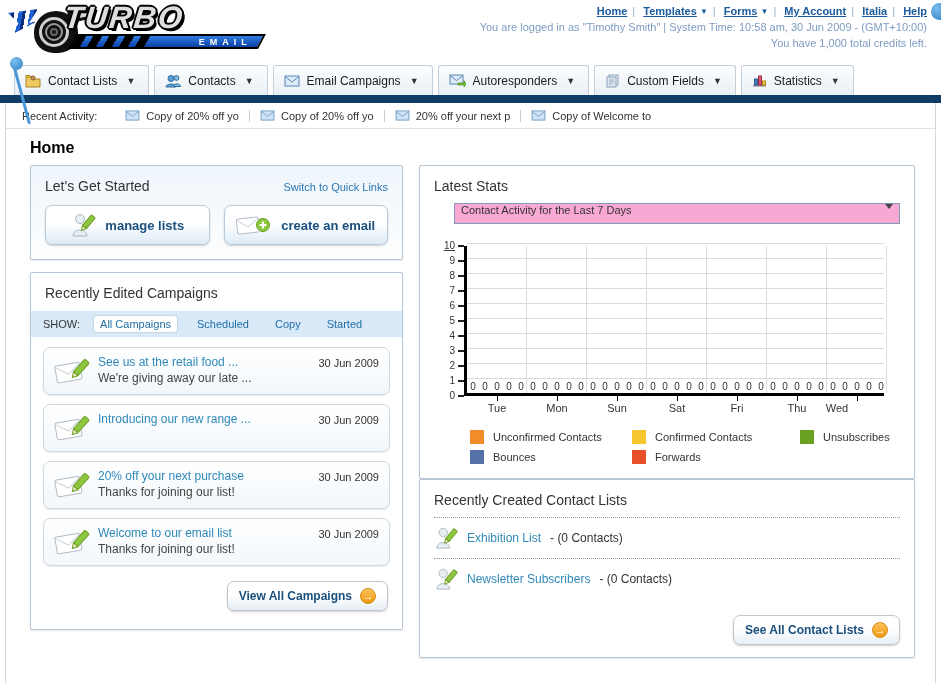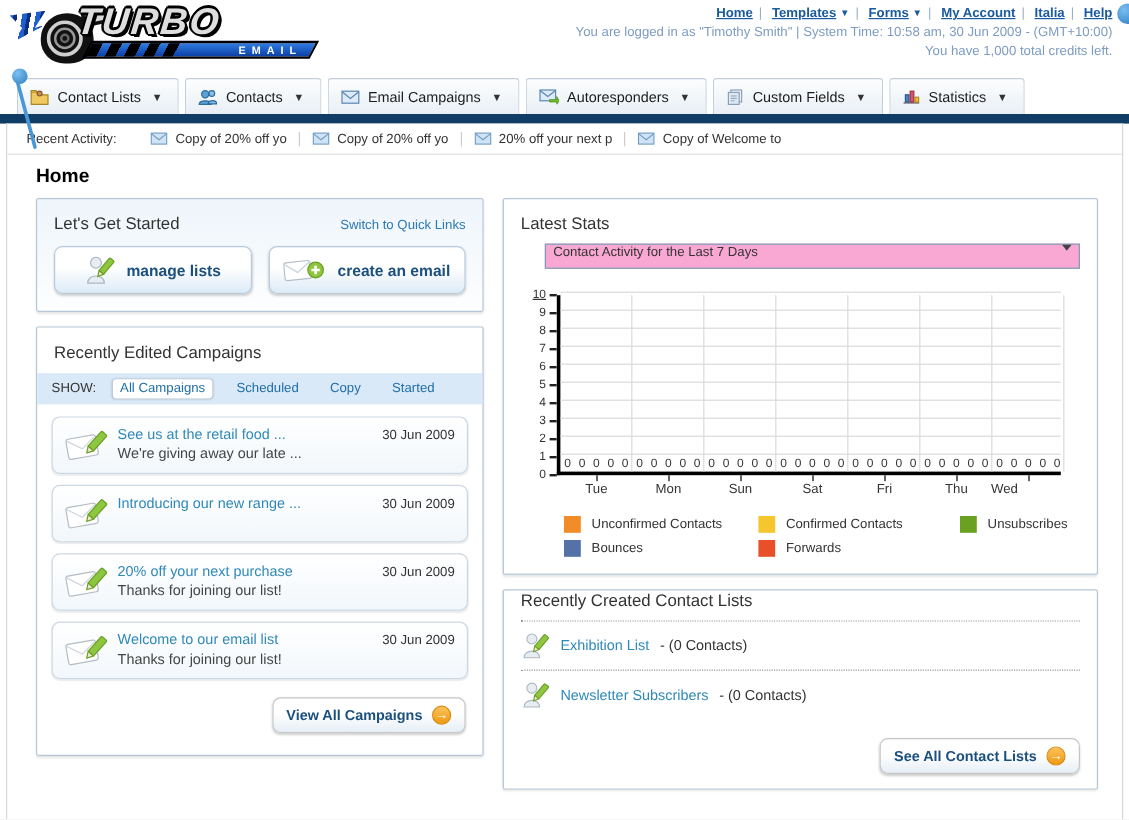--- a/index.html
+++ b/index.html
@@ -106,21 +106,21 @@
   .zero { position:absolute; bottom:1px; width:8px; text-align:center; font-size:10px; color:#333; }
   .xlabels { position:relative; margin-left:33px; width:420px; height:20px; }
   .xtick { position:absolute; top:0; width:1px; height:5px; background:#000; }
   .xlab { position:absolute; top:6px; text-align:center; font-size:11px; color:#333; }
   .legend { display:grid; grid-template-columns:162px 168px auto; row-gap:6px; margin:14px 0 4px 36px; }
   .lgitem { display:flex; align-items:center; gap:9px; }
   .lgsw { width:14px; height:14px; display:inline-block; }
   .lgtx { font-size:11px; color:#333; }
 
   
-  .cl-panel { margin-top:12px; padding:0 14px 12px; }
+  .cl-panel { margin-top:0; padding:12px 14px 12px; }
   .cl-panel .panel-title { margin-bottom:9px; }
   .cl-item { display:flex; align-items:center; gap:9px; padding:7px 0; border-top:1px dotted #9a9a9a; cursor:pointer; }
   .cl-name { font-size:12px; color:#2f89b8; cursor:pointer; }
   .cl-detail { font-size:12px; color:#333; }
   .cl-btn-row { text-align:right; margin-top:16px; }
 </style>
 </head>
 <body>
 
 <div class="page">

